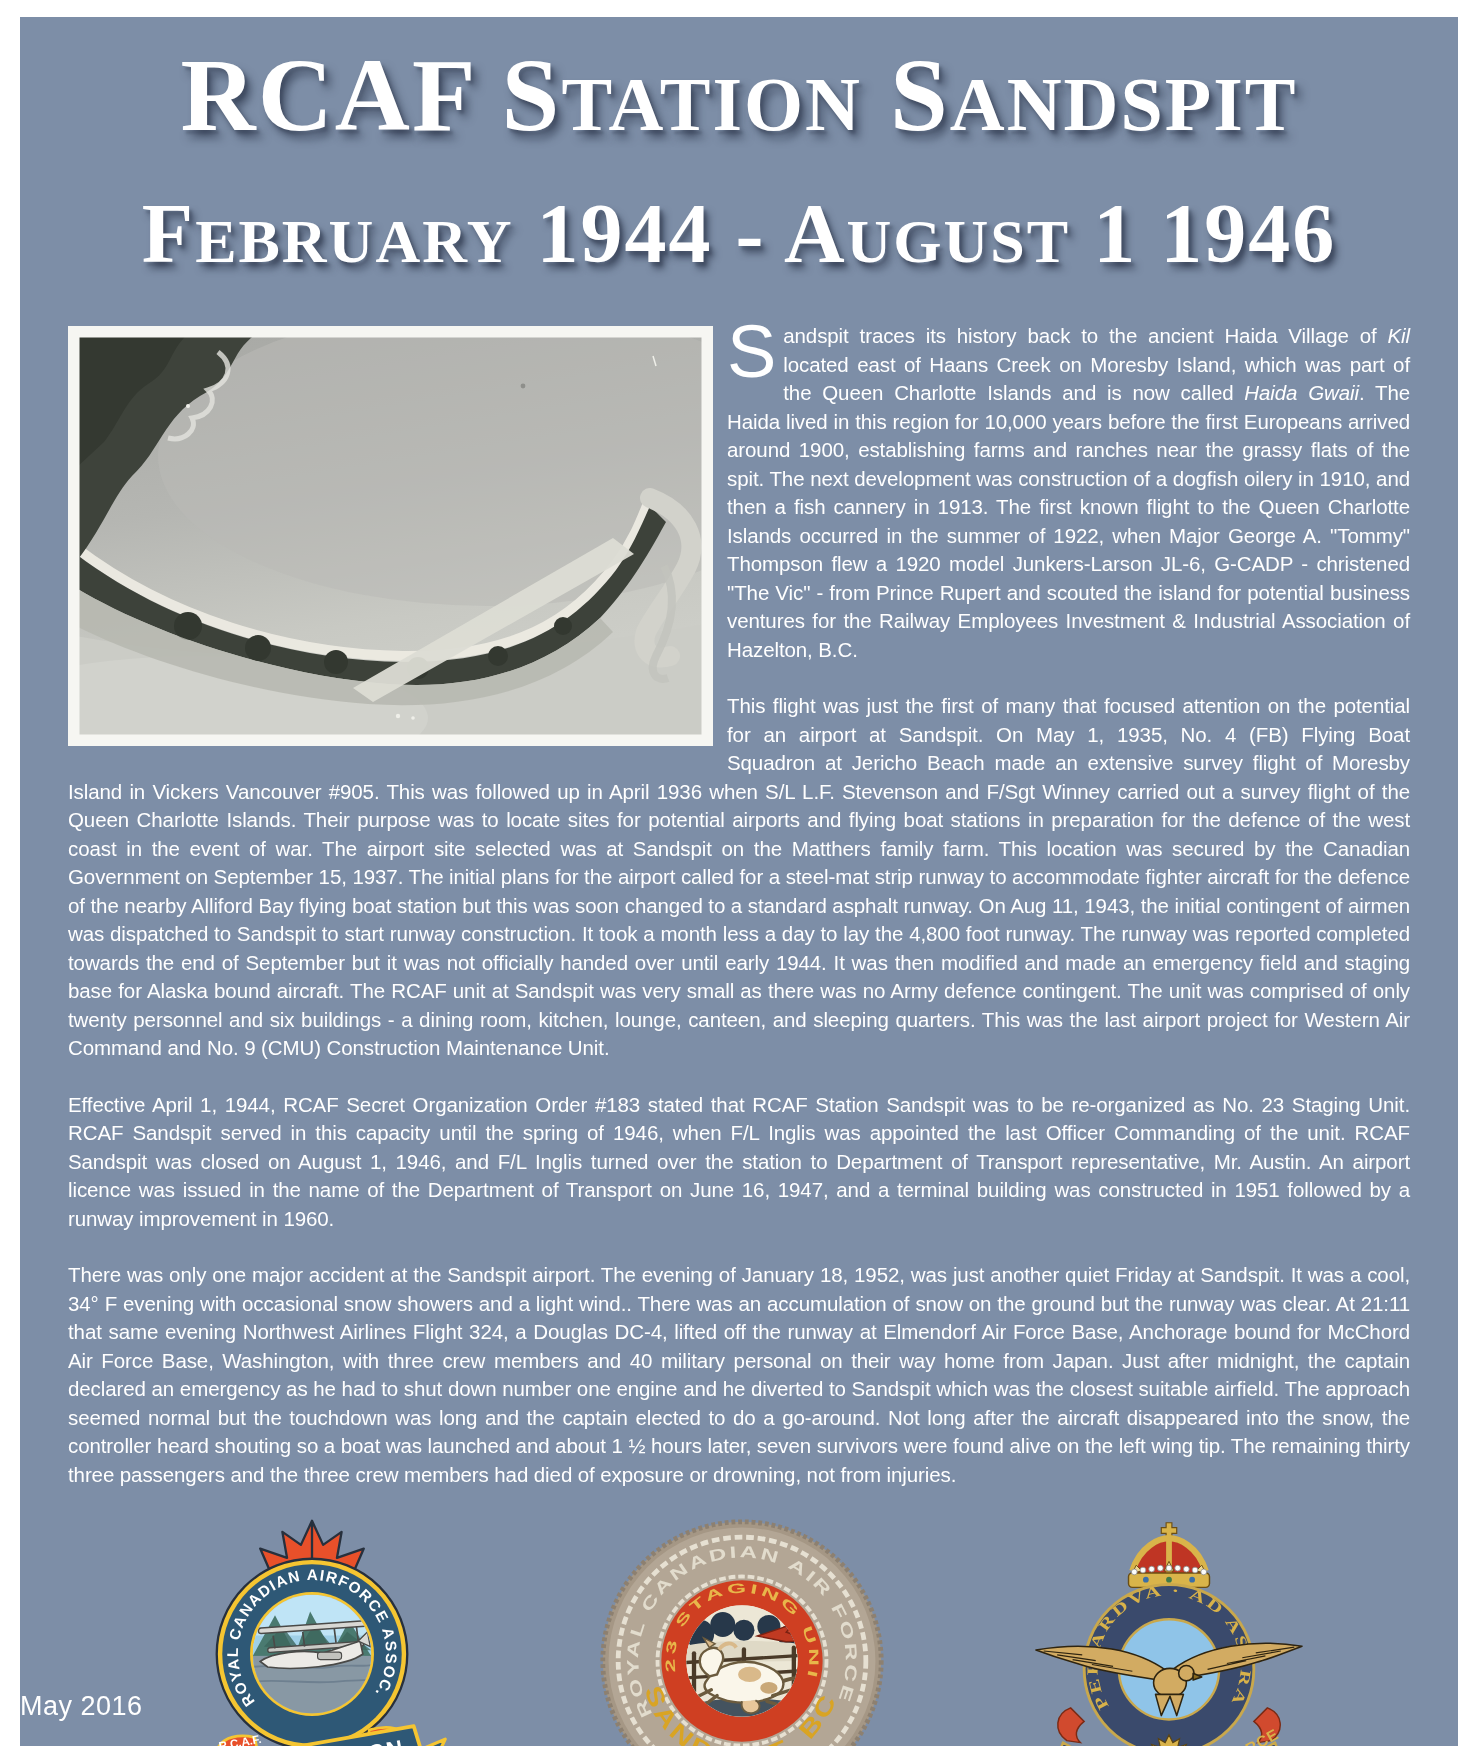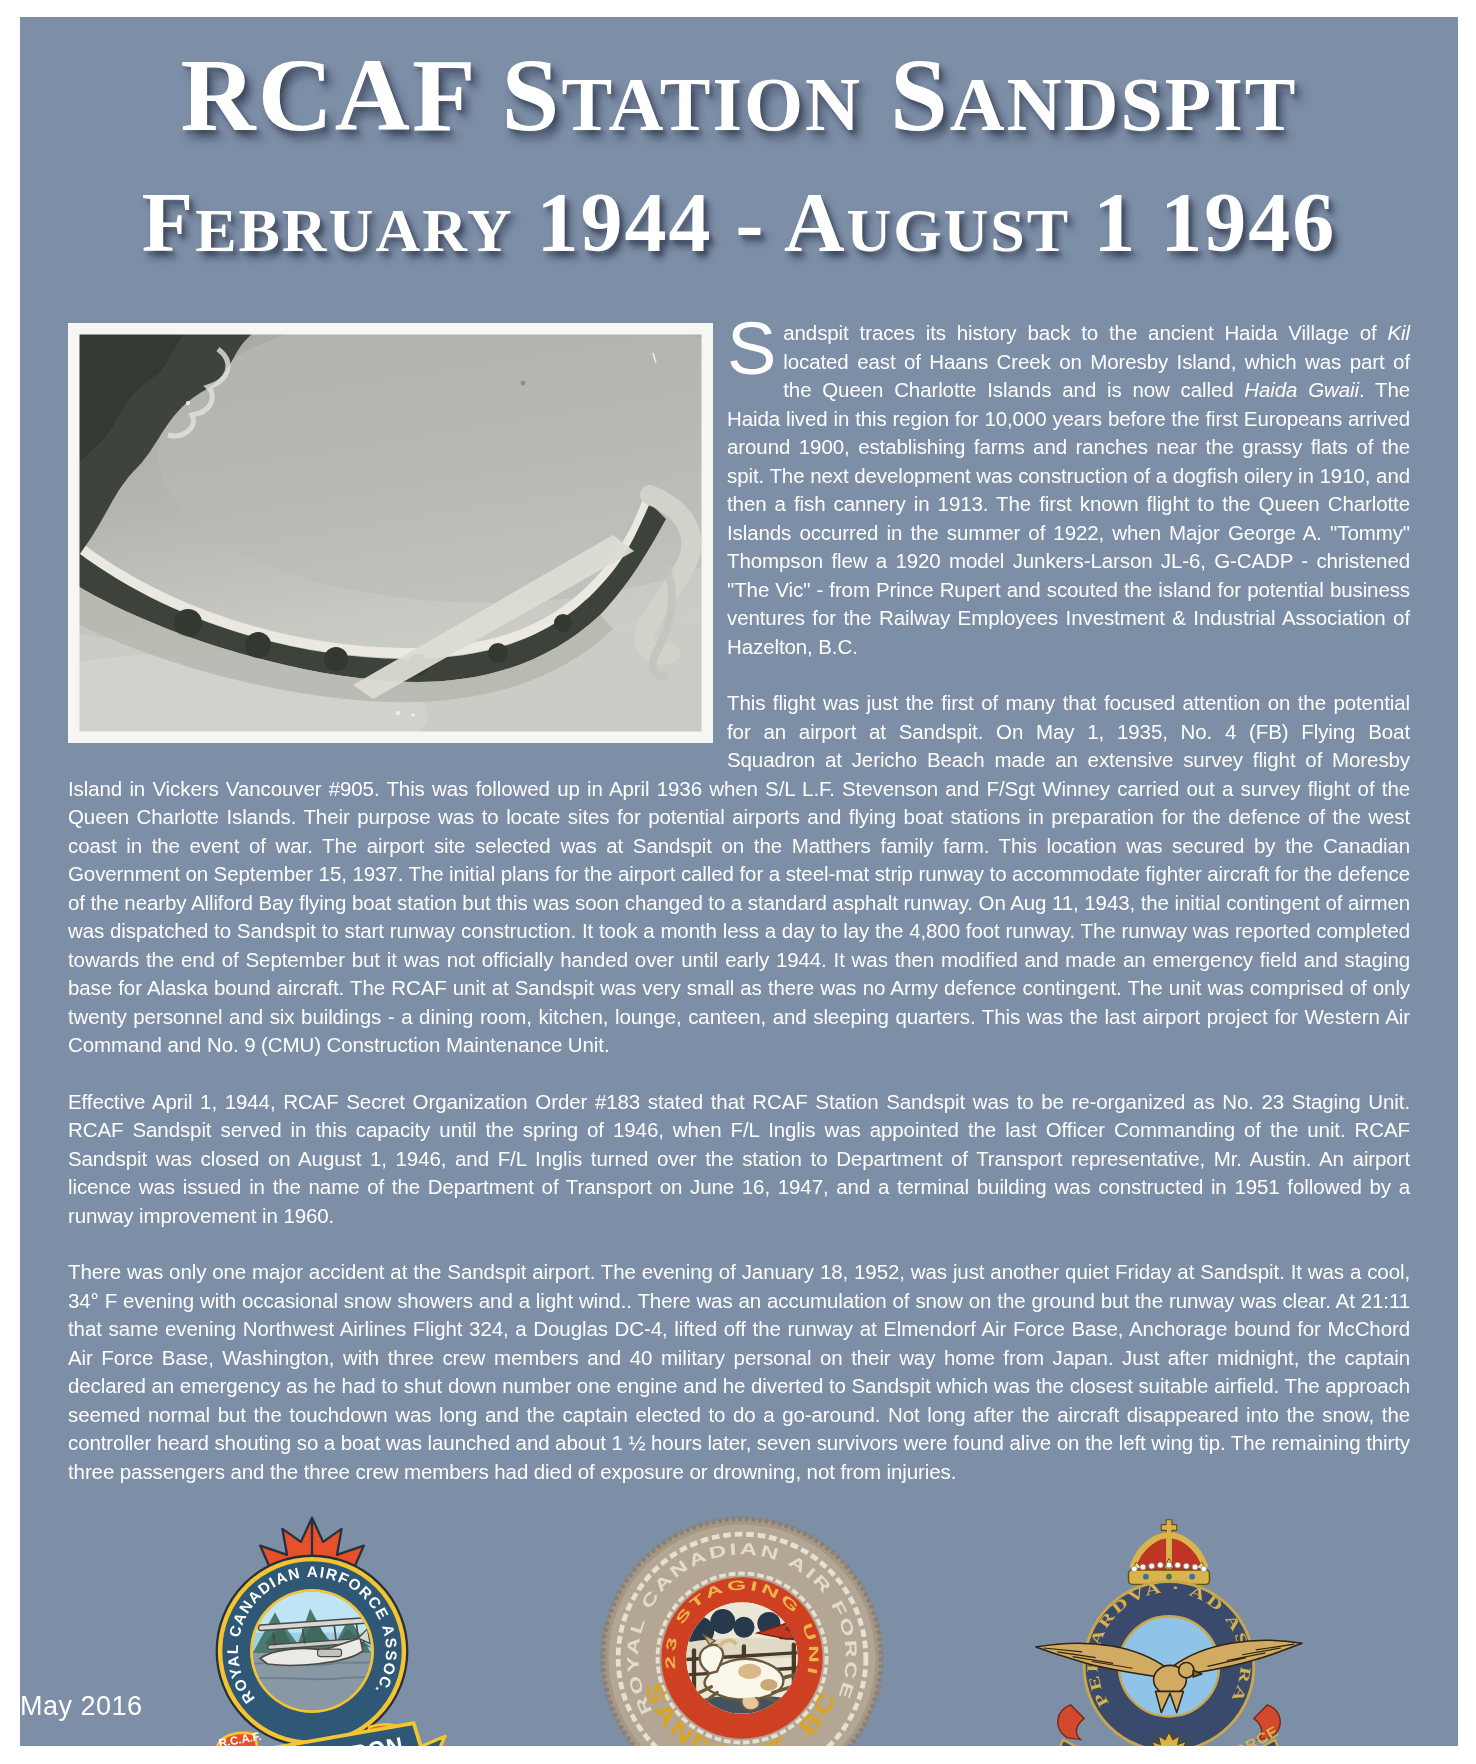--- a/index.html
+++ b/index.html
@@ -9,21 +9,21 @@
   .panel { position:absolute; left:20px; top:17px; right:18px; bottom:18px;
            background:#7d8ea7; overflow:hidden; }
 
   
   header { text-align:center; padding-top:24px; color:#ffffff;
            font-family:"Liberation Serif", serif; font-weight:bold; }
   .title-line { line-height:108px; white-space:nowrap;
                 text-shadow:6px 8px 8px rgba(42,52,72,0.62), 3px 4px 3px rgba(42,52,72,0.35); }
   .t-cap { font-size:104px; letter-spacing:2px; }
   .t-sc  { font-size:76px;  letter-spacing:2px; }
-  .subtitle-line { line-height:86px; margin-top:1px; white-space:nowrap;
+  .subtitle-line { line-height:70px; margin-top:20px; white-space:nowrap;
                    text-shadow:5px 7px 7px rgba(42,52,72,0.62), 3px 4px 3px rgba(42,52,72,0.35); }
   .s-cap { font-size:84px; letter-spacing:2px; }
   .s-sc  { font-size:62px; letter-spacing:2px; }
 
   
   .content { margin:30px 48px 0 48px; color:#ffffff; font-size:20.5px;
              line-height:28.5px; text-align:justify; letter-spacing:-0.1px; }
   .photo-wrap { float:left; width:645px; height:420px; margin:4px 14px 24px 0; }
   .photo-wrap svg { display:block; width:645px; height:420px; }
   .para { margin-bottom:28px; }

